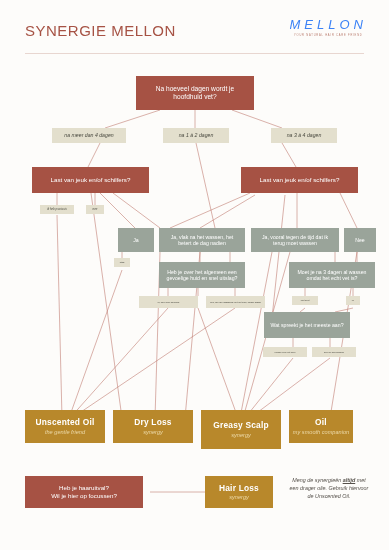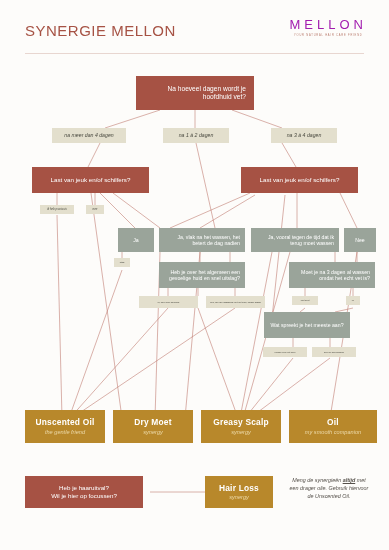--- a/index.html
+++ b/index.html
@@ -13,40 +13,40 @@
   #root{position:relative;width:389px;height:550px;}
 
   
   .hdr-title{
     position:absolute;left:25px;top:22px;
     font-size:15px;letter-spacing:.5px;
     color:#A65244;font-weight:400;
   }
   .logo{position:absolute;right:22px;top:18px;text-align:center;}
   .logo-word{
-    font-size:13px;letter-spacing:4px;color:#a21caf;
-    font-weight:400;line-height:1;
+    font-size:13px;letter-spacing:4px;color:#3b82f6;
+    font-weight:400;line-height:1;font-style:italic;
   }
   .logo-tag{
     font-size:2.6px;letter-spacing:.8px;color:#B8796B;
     margin-top:3px;transform:scaleY(1.3);
   }
   .hdr-rule{
     position:absolute;left:25px;top:53px;width:339px;height:1px;
     background:#e8d6d0;
   }
 
   
   #wires{position:absolute;left:0;top:0;width:389px;height:550px;}
 
   
   .node{
     position:absolute;box-sizing:border-box;
     display:flex;align-items:center;justify-content:center;
-    text-align:right;line-height:1.25;
+    text-align:center;line-height:1.25;
   }
   .red{
     background:#A65244;color:#fff;
   }
   .green{
     background:#9AA49A;color:#fff;
   }
   .tan{
     background:#E3DFCD;color:#4a4a40;
   }
@@ -220,28 +220,28 @@
   </div>
   <div class="node tan tan-tiny" style="left:312px;top:347px;width:44px;height:10px;">
     <span>snel en gemakkelijk</span>
   </div>
 
   <div class="node gold" style="left:25px;top:410px;width:80px;height:33px;">
     <div class="prod-name">Unscented Oil</div>
     <div class="prod-sub">the gentle friend</div>
   </div>
   <div class="node gold" style="left:113px;top:410px;width:80px;height:33px;">
-    <div class="prod-name">Dry Moet</div>
+    <div class="prod-name">Dry Loss</div>
     <div class="prod-sub">synergy</div>
   </div>
-  <div class="node gold" style="left:201px;top:410px;width:80px;height:33px;">
+  <div class="node gold" style="left:201px;top:410px;width:80px;height:39px;">
     <div class="prod-name">Greasy Scalp</div>
     <div class="prod-sub">synergy</div>
   </div>
-  <div class="node gold" style="left:289px;top:410px;width:88px;height:33px;">
+  <div class="node gold" style="left:289px;top:410px;width:64px;height:33px;">
     <div class="prod-name">Oil</div>
     <div class="prod-sub">my smooth companion</div>
   </div>
 
   <div class="node red q-sub" style="left:25px;top:476px;width:118px;height:32px;flex-direction:column;">
     <span>Heb je haaruitval?</span>
     <span>Wil je hier op focussen?</span>
   </div>
 
   <div class="node gold" style="left:205px;top:476px;width:68px;height:32px;">

